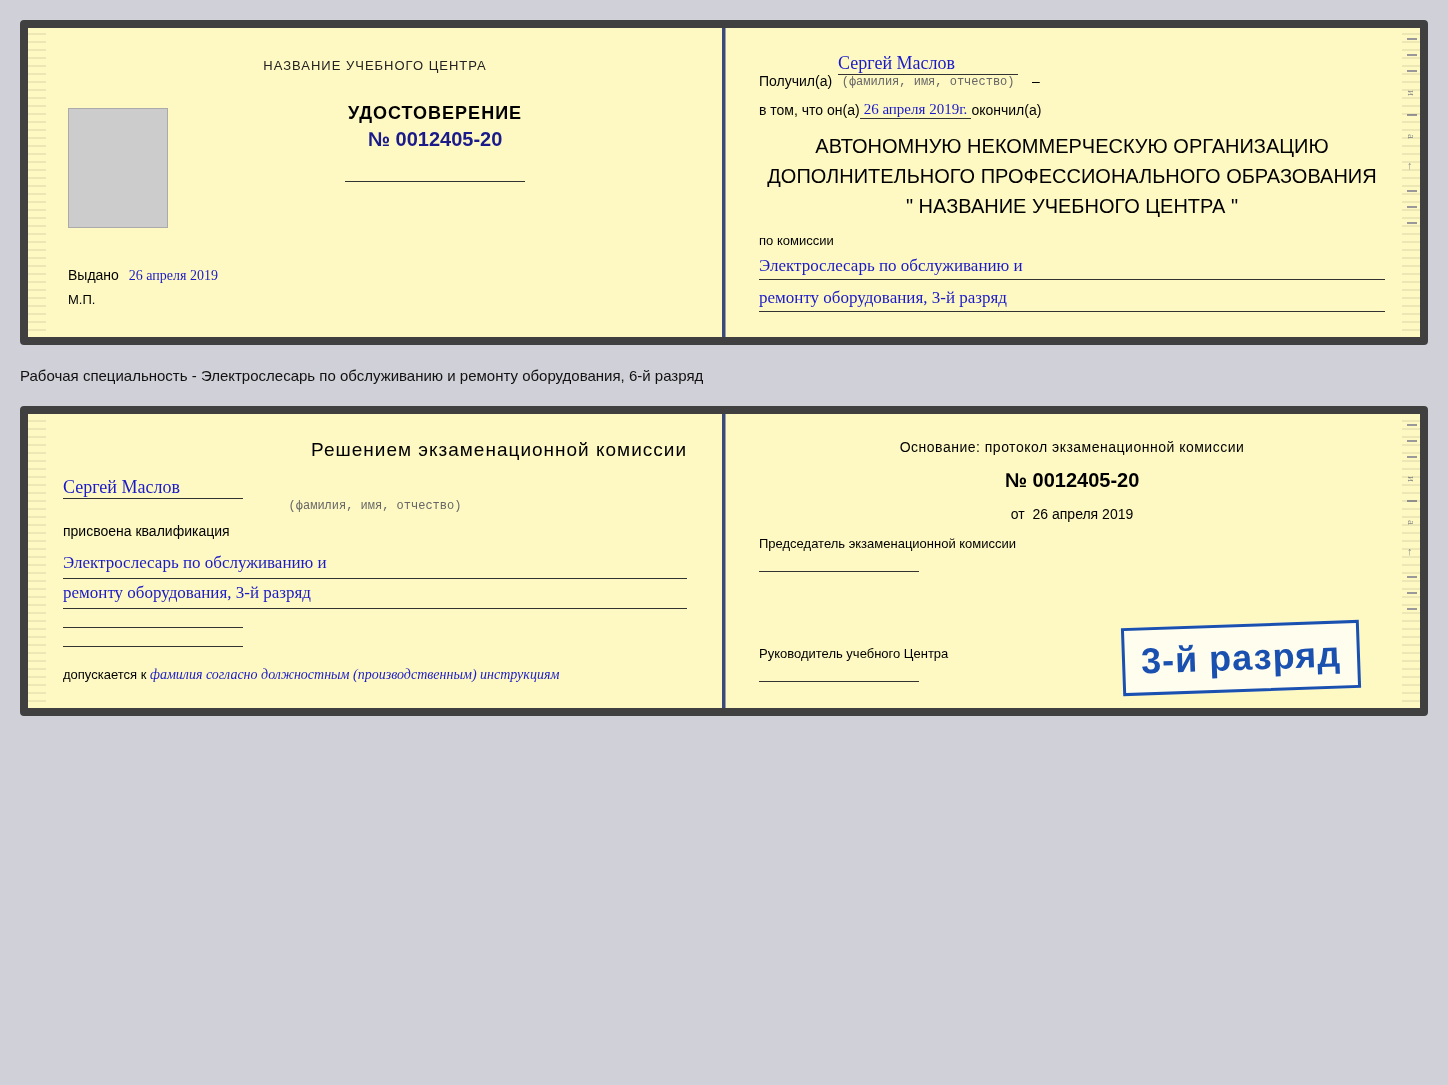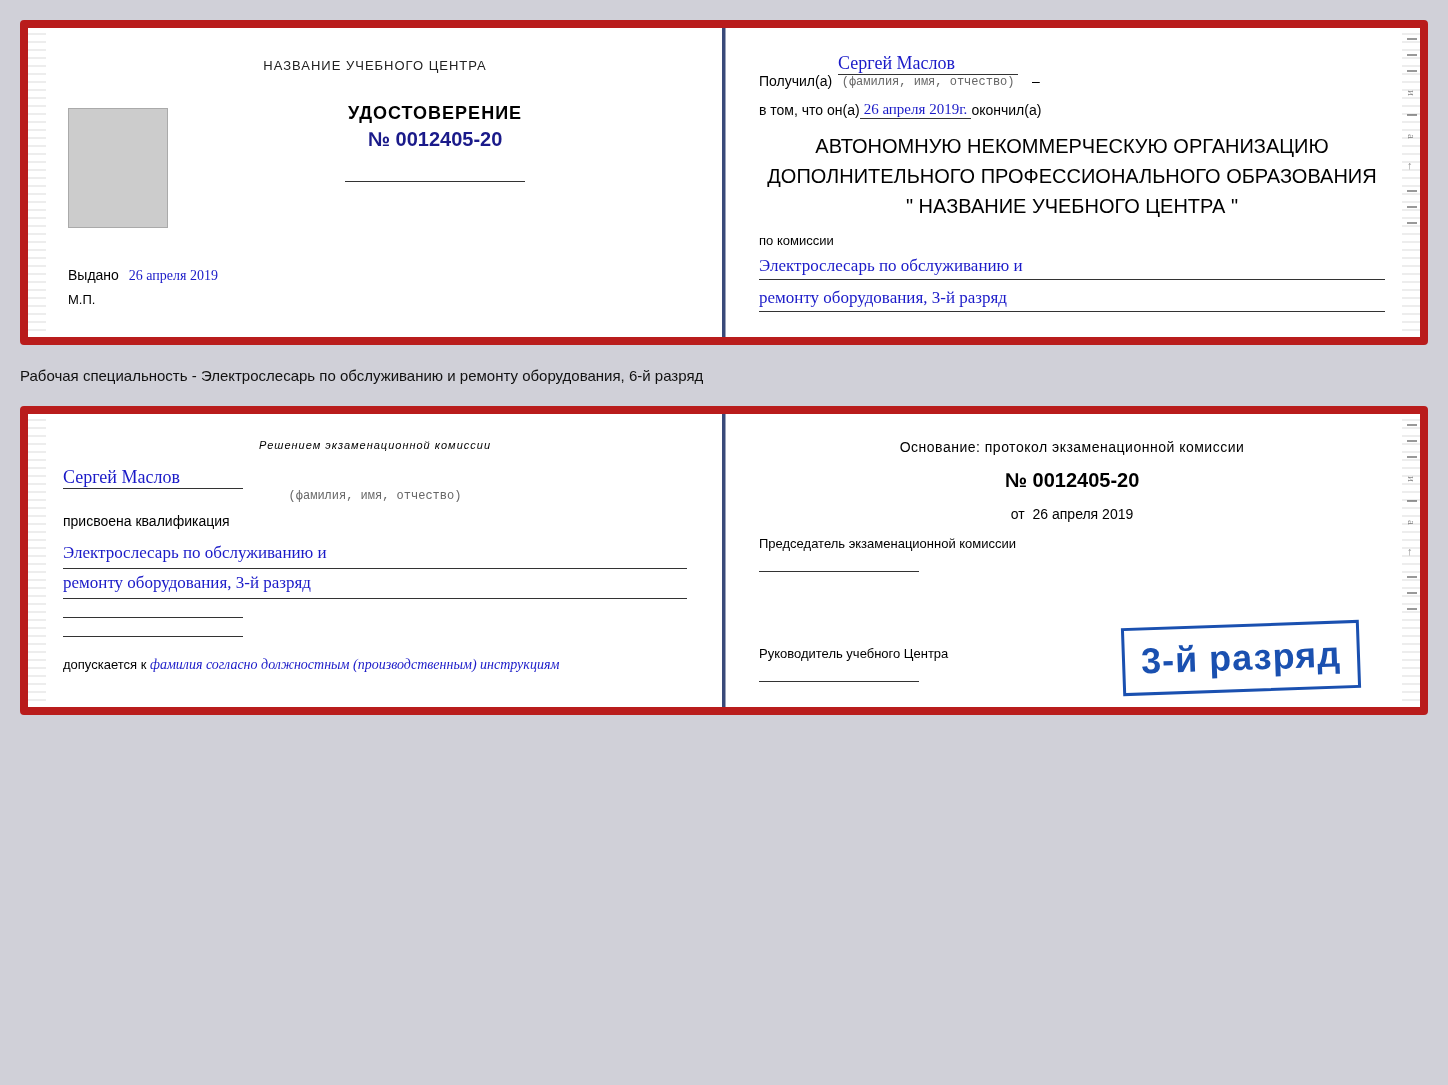--- a/index.html
+++ b/index.html
@@ -12,22 +12,22 @@
     }
 
     .page-wrapper {
       display: flex;
       flex-direction: column;
       gap: 18px;
     }
 
     
     .doc-card {
-      background: #ffffff;
-      border: 8px solid #b91c1c;
+      background: #fef9c3;
+      border: 8px solid #404040;
       border-radius: 4px;
       display: flex;
       position: relative;
       overflow: hidden;
     }
 
     .doc-card::after {
       content: '';
       position: absolute;
       left: 50%;
@@ -193,26 +193,25 @@
     .right-panel-2 {
       width: 50%;
       padding: 25px 35px;
       display: flex;
       flex-direction: column;
       gap: 14px;
       position: relative;
     }
 
     .resheniem-title {
-      font-size: 11px;
-      font-family: Arial, sans-serif;
-      text-align: center;
+      font-size: 19px;
+      font-family: Arial, sans-serif;
+      text-align: right;
       font-weight: normal;
       letter-spacing: 1px;
-      font-style: italic;
     }
 
     .fio-block {
       margin-top: 6px;
     }
 
     .prisvoena {
       font-size: 14px;
       font-family: Arial, sans-serif;
     }

